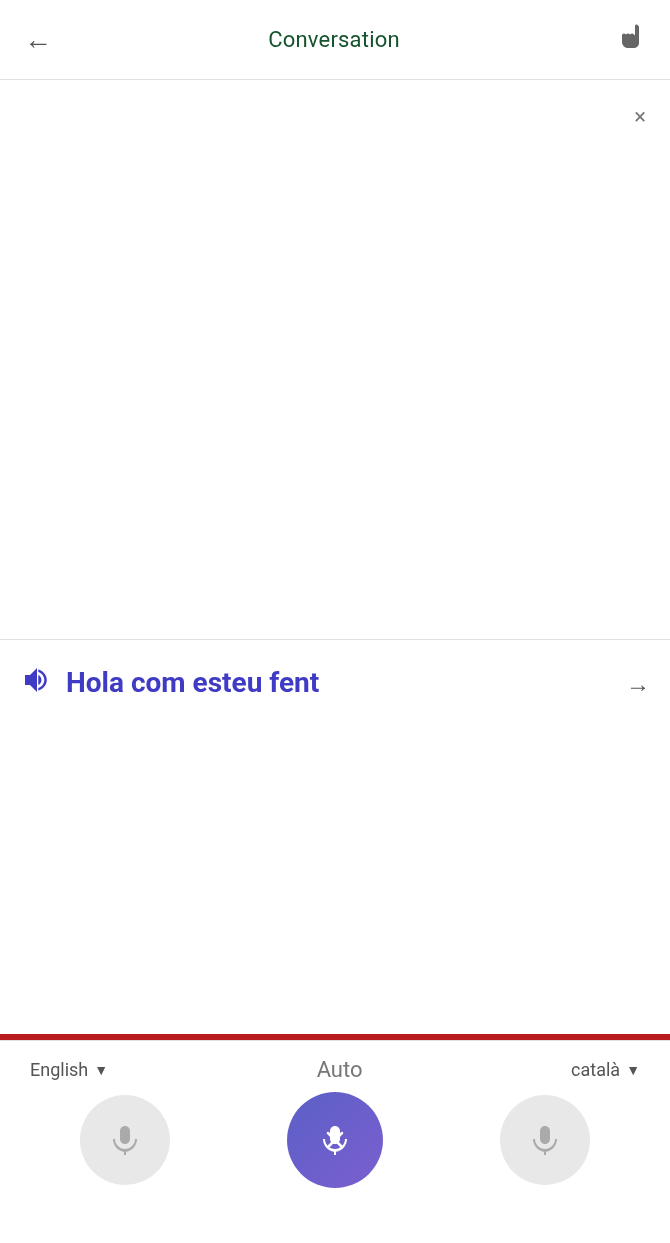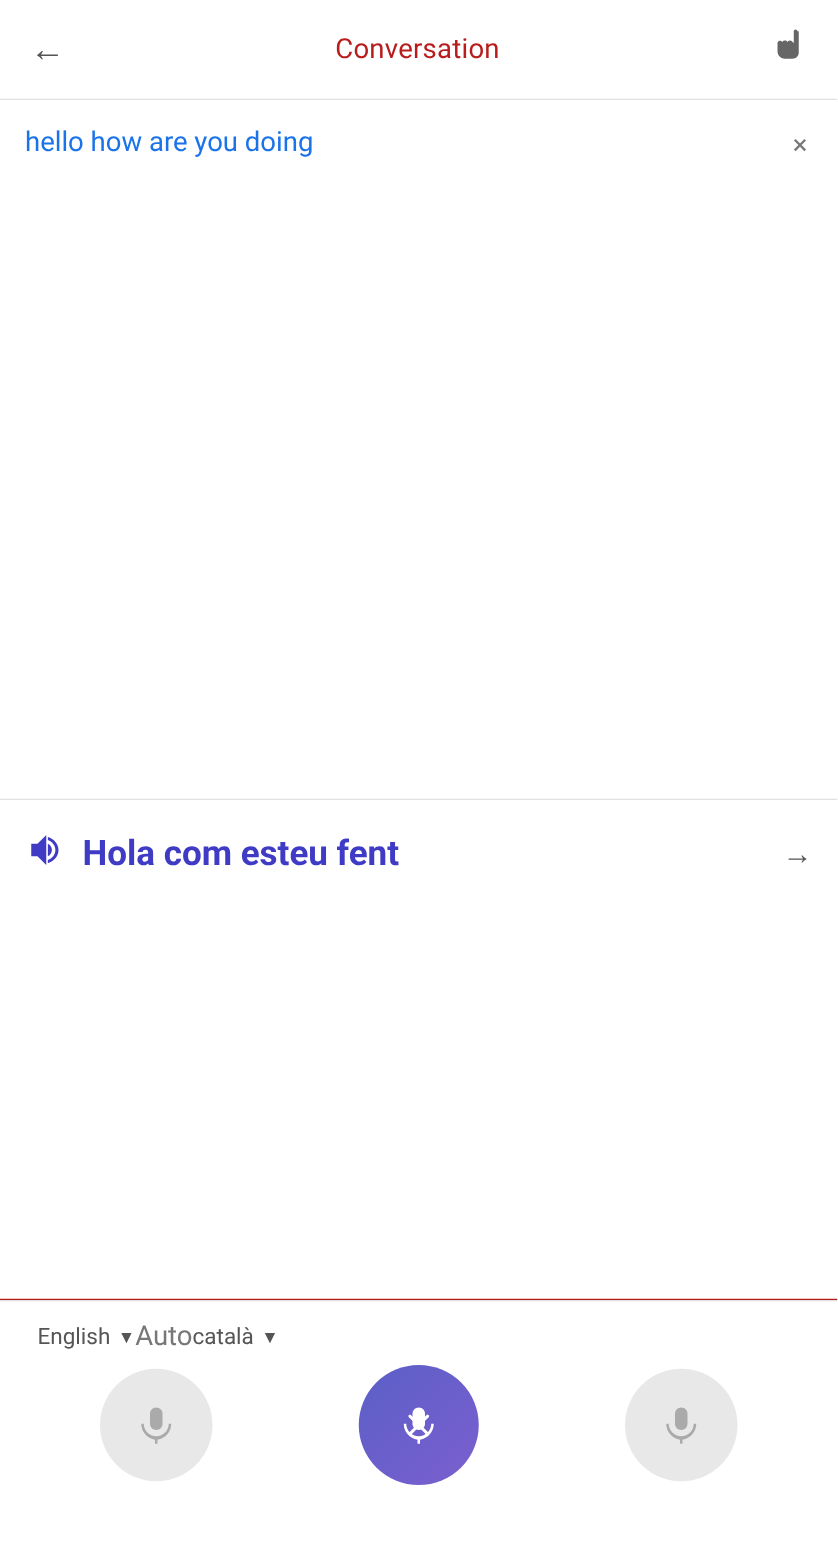--- a/index.html
+++ b/index.html
@@ -30,21 +30,21 @@
 
     .header-back {
       font-size: 28px;
       color: #555;
       cursor: pointer;
       padding: 8px;
     }
 
     .header-title {
       font-size: 22px;
-      color: #b91c1c;
+      color: #14532d;
       font-weight: 400;
       letter-spacing: 0.2px;
     }
 
     .header-hand {
       font-size: 26px;
       color: #666;
       cursor: pointer;
       padding: 8px;
     }
@@ -74,21 +74,21 @@
       cursor: pointer;
       padding: 4px;
     }
 
     
     .bottom-section {
       height: 400px;
       padding: 24px 20px 20px 20px;
       position: relative;
       background: #fff;
-      border-bottom: 1px solid #b91c1c;
+      border-bottom: 6px solid #b91c1c;
     }
 
     .translation-row {
       display: flex;
       align-items: center;
       gap: 14px;
     }
 
     .speaker-icon {
       color: #3f3bc4;
@@ -124,21 +124,21 @@
       display: flex;
       flex-direction: column;
       align-items: center;
       justify-content: flex-start;
       padding-top: 16px;
     }
 
     .language-bar {
       display: flex;
       align-items: center;
-      justify-content: flex-start;
+      justify-content: space-between;
       width: 100%;
       padding: 0 30px;
       margin-bottom: 10px;
     }
 
     .lang-selector {
       display: flex;
       align-items: center;
       gap: 6px;
       font-size: 18px;
@@ -204,21 +204,20 @@
   <span class="header-hand">
     
     <svg width="30" height="30" viewBox="0 0 30 30" fill="none" xmlns="http://www.w3.org/2000/svg">
       <path d="M22 4C22 3.17 21.33 2.5 20.5 2.5C19.67 2.5 19 3.17 19 4V13.5L17.5 12C17.11 11.61 16.56 11.39 16 11.39C15.44 11.39 14.89 11.61 14.5 12L14 12.5C13.5 11.8 12.75 11.39 11.92 11.39C11.09 11.39 10.34 11.8 9.84 12.5C9.36 11.83 8.62 11.5 7.88 11.5C6.84 11.5 6 12.34 6 13.38V20C6 23.31 8.69 26 12 26H18C20.76 26 23 23.76 23 21V4Z" fill="#666"></path>
       <path d="M8 13.5V20" stroke="#666" stroke-width="0" fill="none"></path>
     </svg>
   </span>
 </div>
 
 <div class="top-section">
-  <span class="source-text">hello how are you doing</span>
   <span class="clear-button">×</span>
 </div>
 
 <div class="bottom-section">
   <div class="translation-row">
     <span class="speaker-icon">
       <svg width="32" height="32" viewBox="0 0 32 32" fill="#3f3bc4" xmlns="http://www.w3.org/2000/svg">
         <path d="M5 11V21H10L17 28V4L10 11H5ZM21.5 16C21.5 13.8 20.2 11.9 18.3 11V21C20.2 20.1 21.5 18.2 21.5 16ZM18.3 5.5V8C21.8 9.2 24.3 12.4 24.3 16C24.3 19.6 21.8 22.8 18.3 24V26.5C23.1 25.2 26.8 20.9 26.8 16C26.8 11.1 23.1 6.8 18.3 5.5Z"></path>
       </svg>
     </span>

